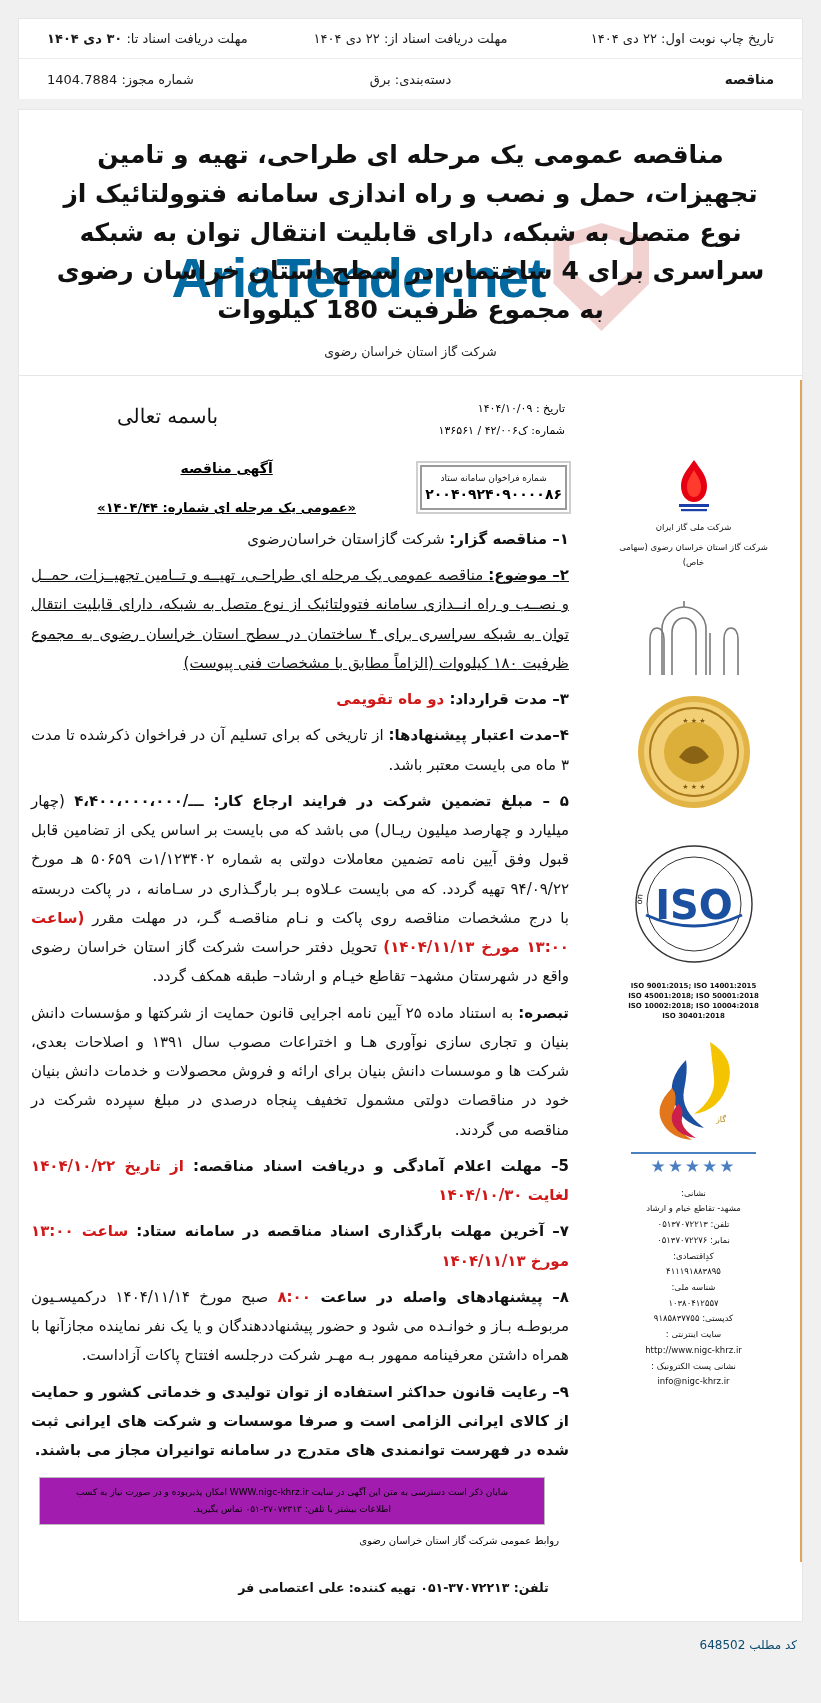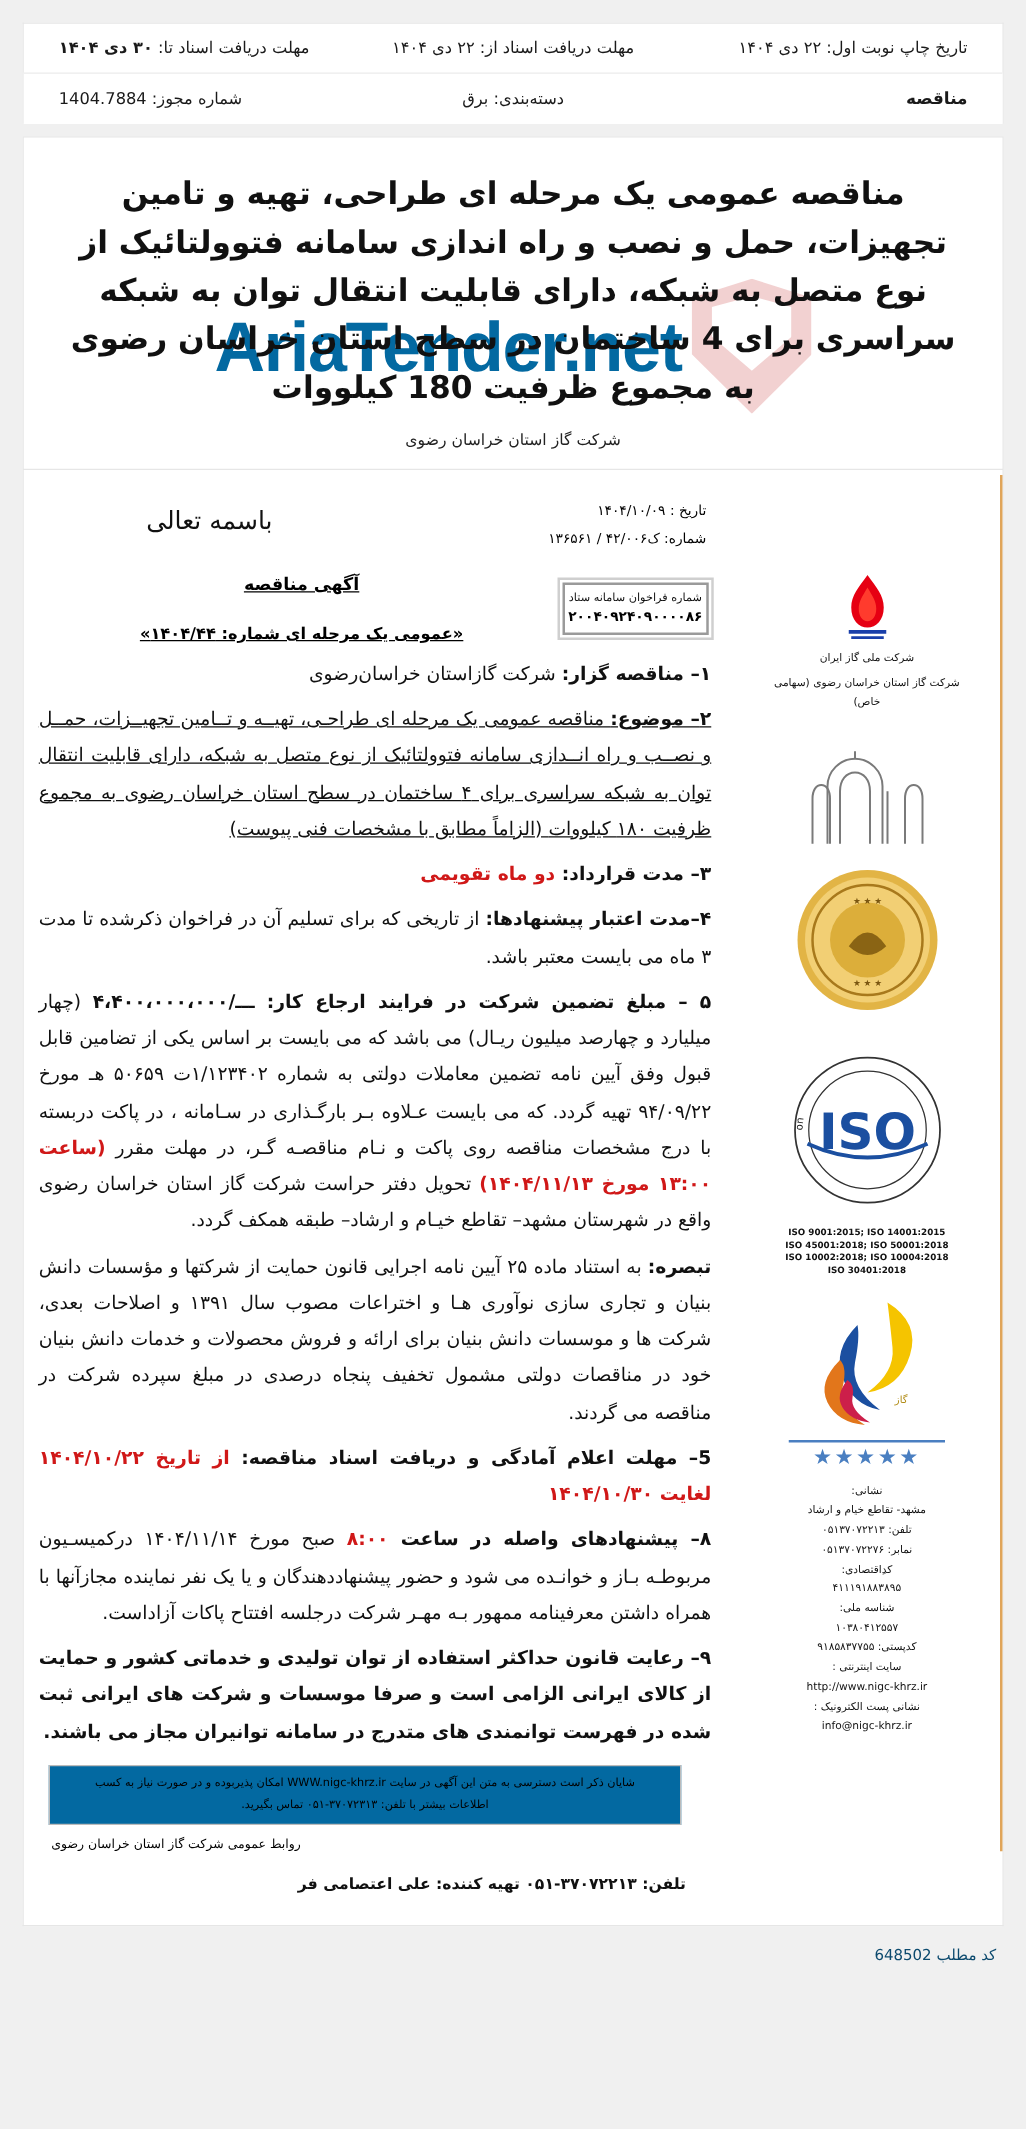--- a/index.html
+++ b/index.html
@@ -156,46 +156,46 @@
   .stad-box {
     border: 2px solid #9a9a9a;
     outline: 2px solid #cfcfcf;
     outline-offset: 2px;
     padding: 6px 3px;
     text-align: center;
     background: #fff;
     flex: 0 0 auto;
   }
   .stad-label { font-size: 9px; color: #111; }
-  .stad-num { font-size: 11px; font-weight: bold; letter-spacing: .5px; margin-top: 3px; }
+  .stad-num { font-size: 14px; font-weight: bold; letter-spacing: .5px; margin-top: 3px; }
   .annonce-mid { flex: 1; text-align: center; }
   .annonce-title { font-size: 14px; font-weight: bold; text-decoration: underline; }
   .annonce-sub { font-size: 13px; font-weight: bold; text-decoration: underline; margin-top: 24px; }
 
   .clause {
     font-size: 15px;
     line-height: 1.95;
     color: #111;
     text-align: justify;
     margin: 7px 2px;
   }
   .clause b { font-weight: bold; }
   .red { color: #d01818; font-weight: bold; }
   .u { text-decoration: underline; }
 
   .notice-box {
     border: 1px solid #bbb;
-    background: #0369a1;
+    background: #a21caf;
     font-size: 9px;
     line-height: 1.9;
     padding: 6px 19px;
     margin: 12px 26px 8px 10px;
     text-align: center;
   }
-  .sig-line { font-size: 10px; text-align: left; margin: 10px 12px 0 12px; }
+  .sig-line { font-size: 10px; text-align: right; margin: 10px 12px 16px 12px; }
 
   .prepared {
     text-align: center;
     font-size: 12.5px;
     font-weight: bold;
     padding: 18px 0 6px 0;
     color: #111;
   }
   .prepared .tel { margin-right: 34px; }
 
@@ -382,20 +382,23 @@
         </div>
 
         <div class="clause">
           <b>تبصره:</b><span> به استناد ماده ۲۵ آیین نامه اجرایی قانون حمایت از شرکتها و مؤسسات دانش بنیان و تجاری سازی نوآوری هـا و اختراعات مصوب سال ۱۳۹۱ و اصلاحات بعدی، شرکت ها و موسسات دانش بنیان برای ارائه و فروش محصولات و خدمات دانش بنیان خود در مناقصات دولتی مشمول تخفیف پنجاه درصدی در مبلغ سپرده شرکت در مناقصه می گردند.</span>
         </div>
 
         <div class="clause">
           <b>5– مهلت اعلام آمادگی و دریافت اسناد مناقصه:</b><span class="red"> از تاریخ ۱۴۰۴/۱۰/۲۲ لغایت ۱۴۰۴/۱۰/۳۰</span>
         </div>
 
+        <div class="clause">
+          <b>۷– آخرین مهلت بارگذاری اسناد مناقصه در سامانه ستاد:</b><span class="red"> ساعت ۱۳:۰۰ مورخ ۱۴۰۴/۱۱/۱۳</span>
+        </div>
 
         <div class="clause">
           <b>۸– پیشنهادهای واصله در ساعت</b><span class="red"> ۸:۰۰</span><span> صبح مورخ ۱۴۰۴/۱۱/۱۴ درکمیسـیون مربوطـه بـاز و خوانـده می شود و حضور پیشنهاددهندگان و یا یک نفر نماینده مجازآنها با همراه داشتن معرفینامه ممهور بـه مهـر شرکت درجلسه افتتاح پاکات آزاداست.</span>
         </div>
 
         <div class="clause">
           <b>۹– رعایت قانون حداکثر استفاده از توان تولیدی و خدماتی کشور و حمایت از کالای ایرانی الزامی است و صرفا موسسات و شرکت های ایرانی ثبت شده در فهرست توانمندی های متدرج در سامانه توانیران مجاز می باشند.</b>
         </div>
 
         <div class="notice-box">شایان ذکر است دسترسی به متن این آگهی در سایت WWW.nigc-khrz.ir امکان پذیربوده و در صورت نیاز به کسب اطلاعات بیشتر با تلفن: ۳۷۰۷۲۳۱۳-۰۵۱ تماس بگیرید.</div>

